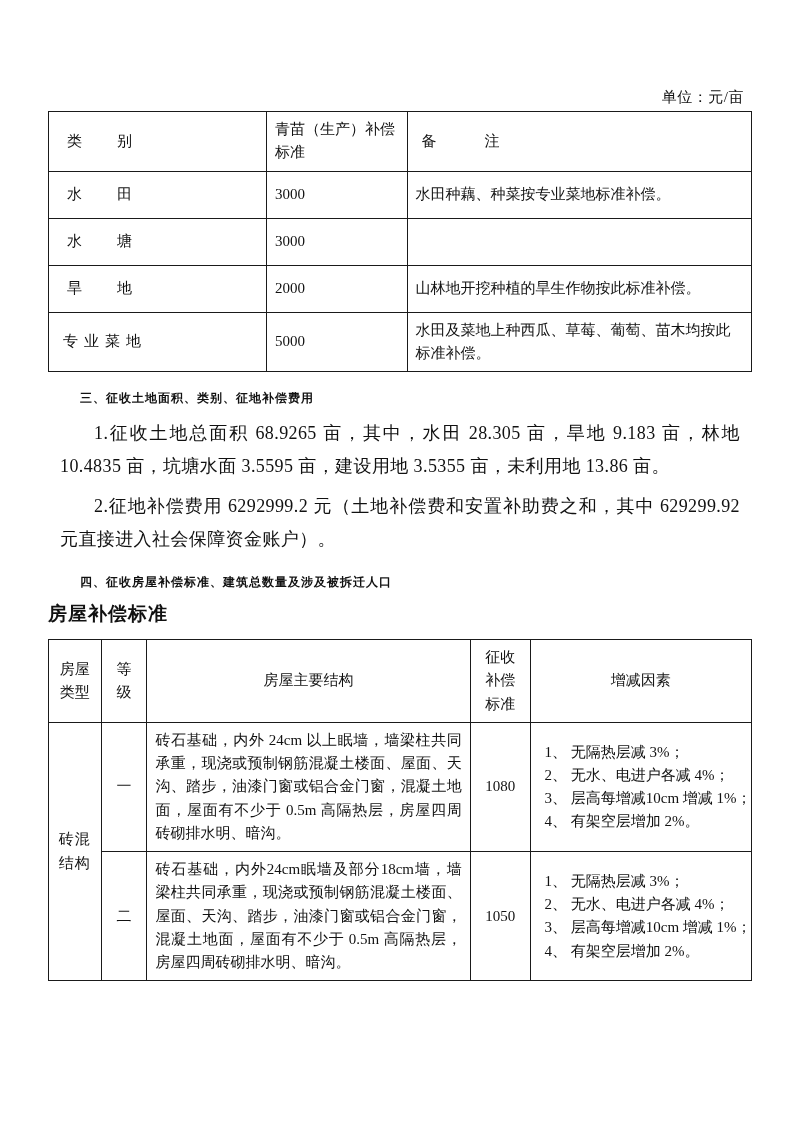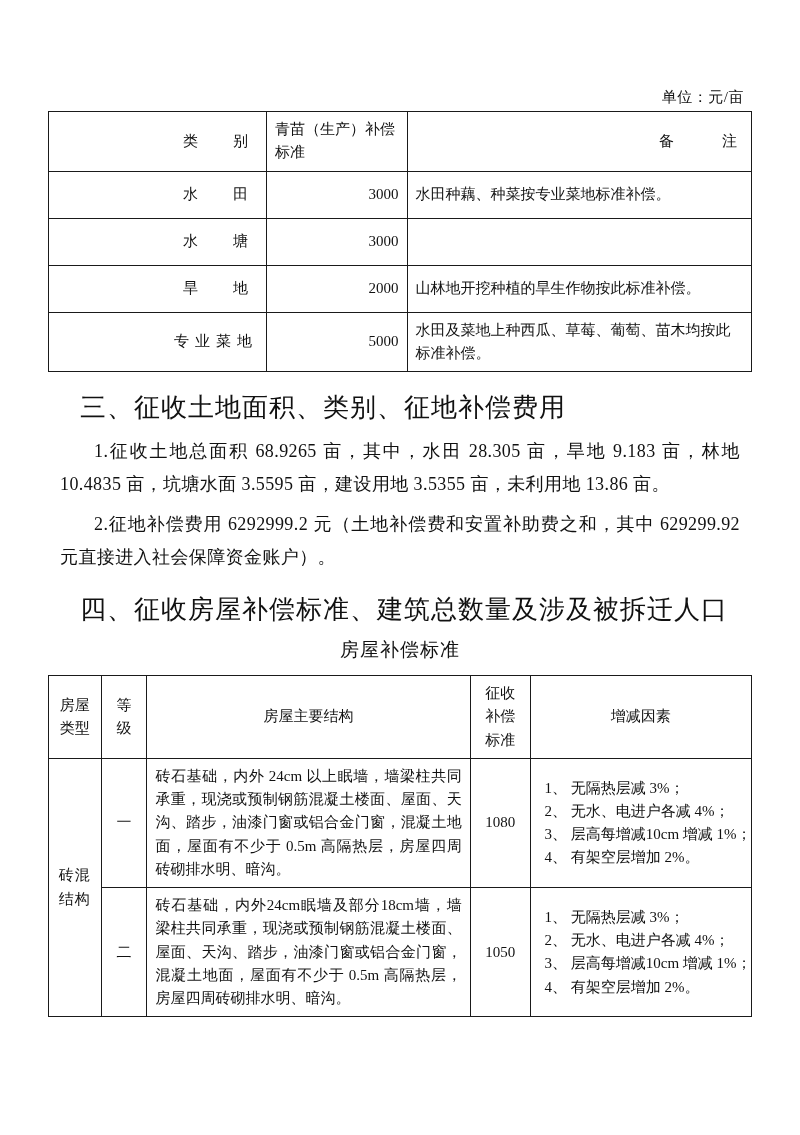--- a/index.html
+++ b/index.html
@@ -44,21 +44,21 @@
     width: 100%;
     table-layout: fixed;
   }
   table.doc-table td {
     border: 1px solid #1a1a1a;
     padding: 6px 8px;
     font-size: 15px;
     vertical-align: middle;
     line-height: 1.55;
   }
-  .c-center { text-align: right; }
+  .c-center { text-align: left; }
   .c-left { text-align: left; }
 
   .sp-name {
     letter-spacing: 6px;
     text-indent: 6px;
   }
   .sp-wide {
     letter-spacing: 10px;
     text-indent: 10px;
   }
@@ -66,38 +66,37 @@
   
   .t1 col.c1 { width: 31%; }
   .t1 col.c2 { width: 20%; }
   .t1 col.c3 { width: 49%; }
 
   .t1 td { height: 34px; }
   .t1 .hdr td { height: 44px; }
 
   
   .sec-title {
-    font-weight: normal;
-    font-size: 26px;
+    font-weight: bold;
+    font-size: 12px;
     margin: 18px 0 10px 0;
     text-indent: 32px;
     letter-spacing: 1px;
   }
   p.body {
     font-size: 18px;
     line-height: 1.85;
     margin: 6px 12px;
     text-indent: 34px;
     letter-spacing: 0.4px;
     text-align: justify;
   }
   .sub-title {
-    font-weight: normal;
+    font-weight: bold;
     font-size: 19px;
-    text-align: center;
     margin: 10px 0 12px 0;
     letter-spacing: 1px;
   }
 
   
   .t2 { margin-top: 2px; }
   .t2 col.k1 { width: 7.5%; }
   .t2 col.k2 { width: 6.5%; }
   .t2 col.k3 { width: 46%; }
   .t2 col.k4 { width: 8.5%; }

